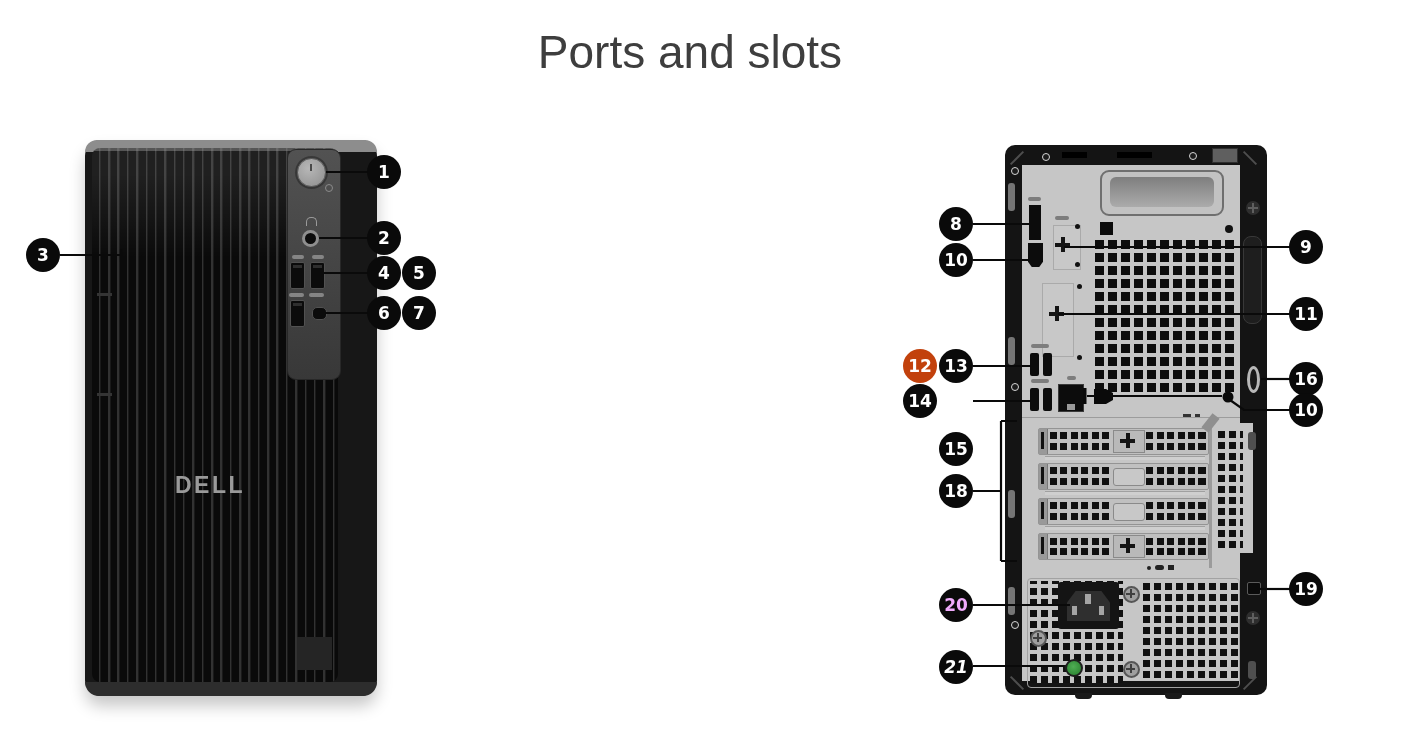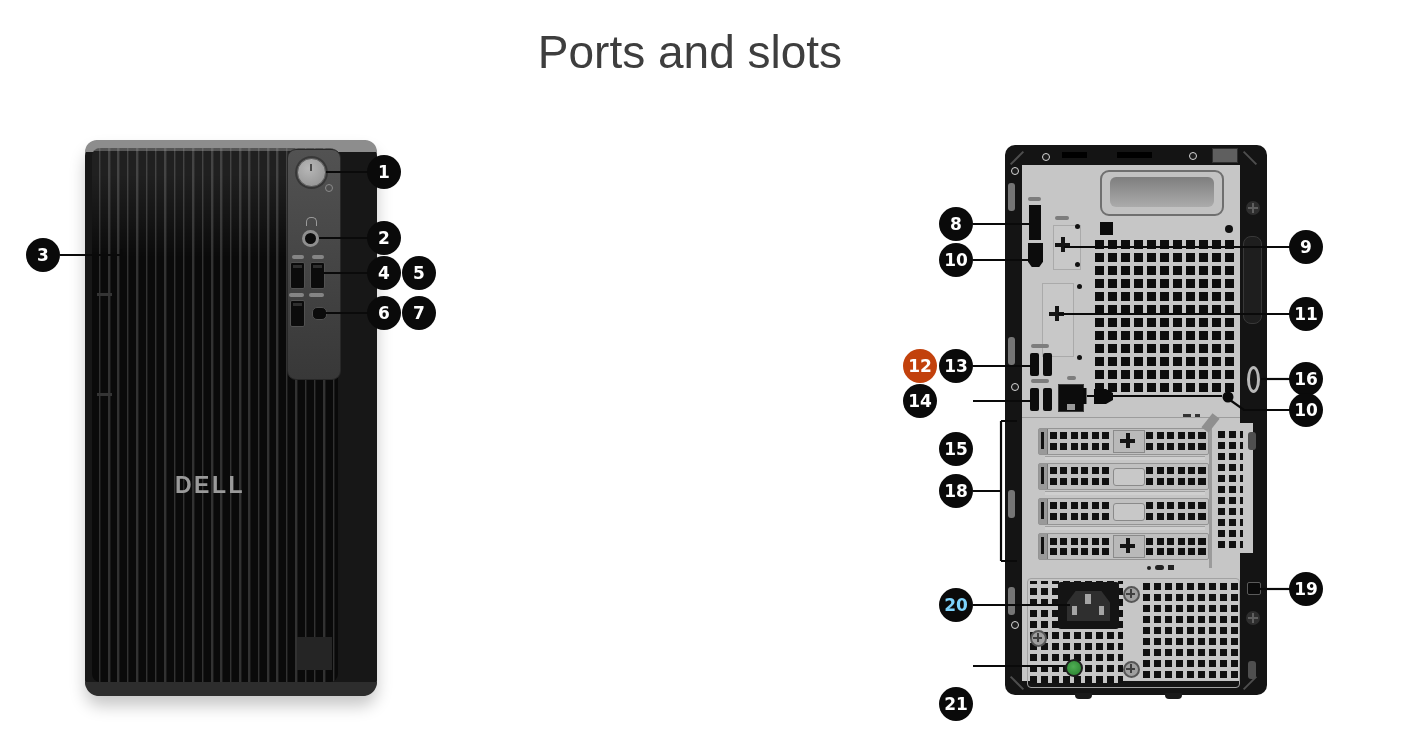--- a/index.html
+++ b/index.html
@@ -261,15 +261,15 @@
     <div class="callout" style="left: 939px; top: 243px; background: rgb(10, 10, 10); color: rgb(255, 255, 255);">10</div>
     <div class="callout" style="left: 1289px; top: 297px; background: rgb(10, 10, 10); color: rgb(255, 255, 255);">11</div>
     <div class="callout" style="left: 903px; top: 349px; background: #c2410c; color: rgb(255, 255, 255);">12</div>
     <div class="callout" style="left: 939px; top: 349px; background: rgb(10, 10, 10); color: rgb(255, 255, 255);">13</div>
     <div class="callout" style="left: 903px; top: 384px; background: rgb(10, 10, 10); color: rgb(255, 255, 255);">14</div>
     <div class="callout" style="left: 939px; top: 384px; background: rgb(10, 10, 10); color: rgb(255, 255, 255); margin-top: 48px;">15</div>
     <div class="callout" style="left: 1289px; top: 362px; background: rgb(10, 10, 10); color: rgb(255, 255, 255);">16</div>
     <div class="callout" style="left: 1289px; top: 393px; background: rgb(10, 10, 10); color: rgb(255, 255, 255);">10</div>
     <div class="callout" style="left: 939px; top: 474px; background: rgb(10, 10, 10); color: rgb(255, 255, 255);">18</div>
     <div class="callout" style="left: 1289px; top: 572px; background: rgb(10, 10, 10); color: rgb(255, 255, 255);">19</div>
-    <div class="callout" style="left: 939px; top: 588px; background: rgb(10, 10, 10); color: #7dd3fc;">20</div>
-    <div class="callout" style="left: 939px; top: 687px; background: rgb(10, 10, 10); color: rgb(255, 255, 255);">21</div>
+    <div class="callout" style="left: 939px; top: 588px; background: rgb(10, 10, 10); color: #f0abfc;">20</div>
+    <div class="callout" style="left: 939px; top: 650px; background: rgb(10, 10, 10); color: rgb(255, 255, 255); font-style: italic;">21</div>
   </div>
 
 </body></html>

